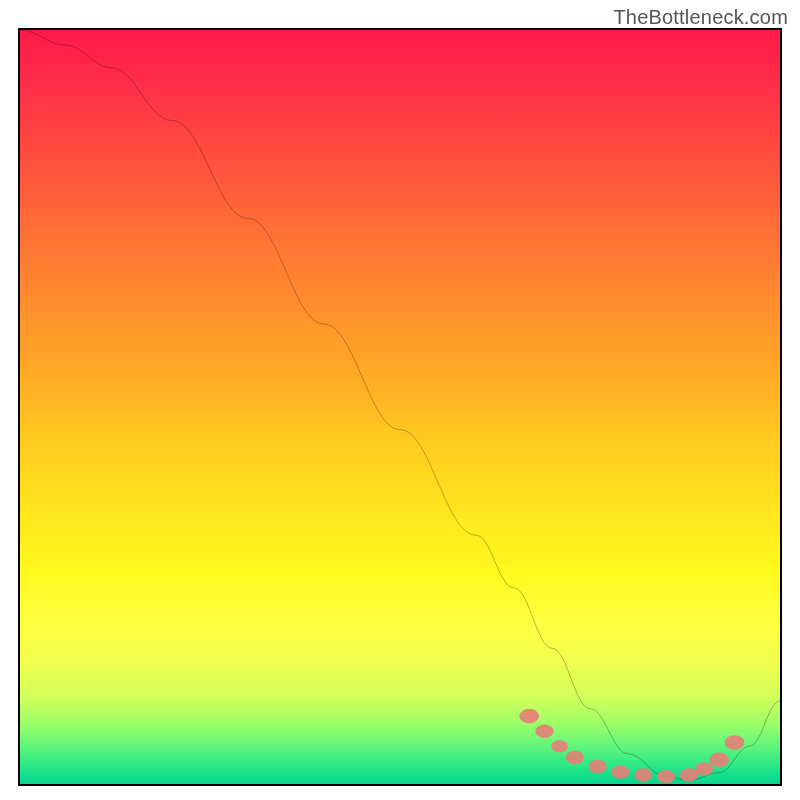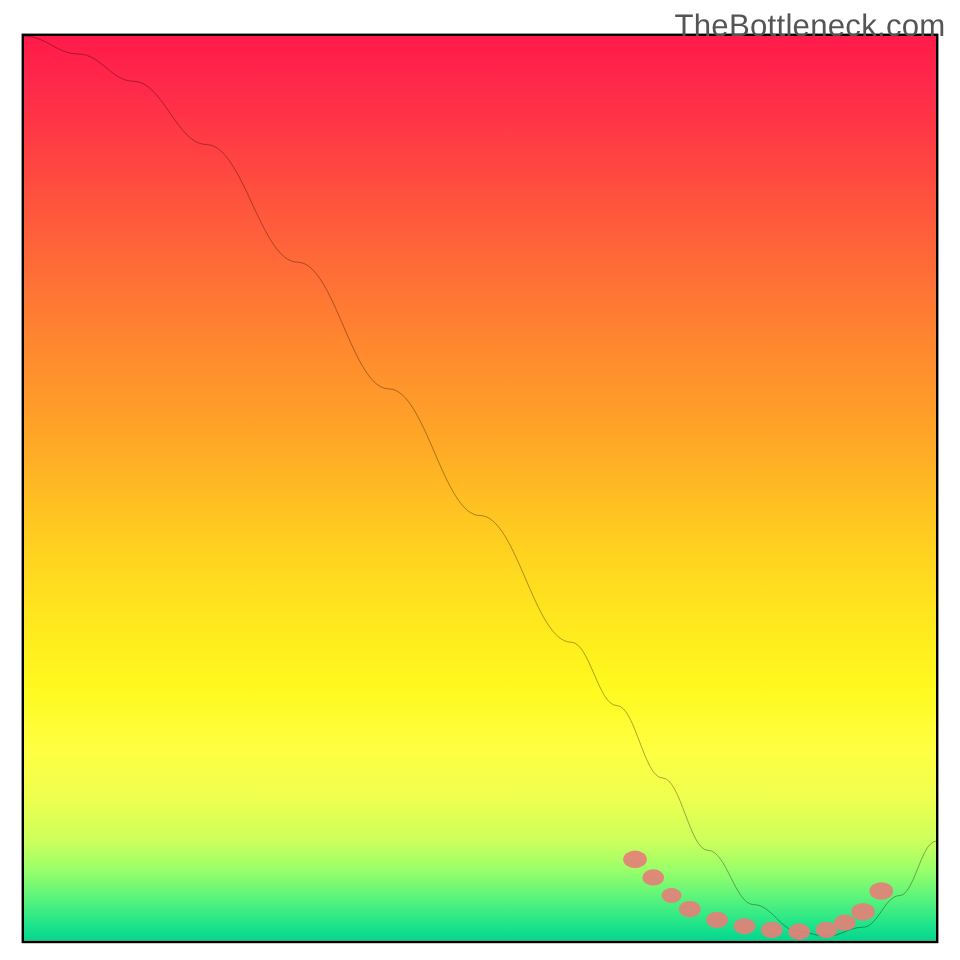--- a/index.html
+++ b/index.html
@@ -12,21 +12,21 @@
   }
   .chart-wrap {
     position: relative;
     width: 800px;
     height: 800px;
   }
   .watermark {
     position: absolute;
     top: 6px;
     right: 12px;
-    font-size: 26px;
+    font-size: 20px;
     font-weight: 500;
     color: #555;
     letter-spacing: 0.2px;
     z-index: 3;
   }
   .plot {
     position: absolute;
     left: 18px;
     top: 28px;
     width: 764px;

